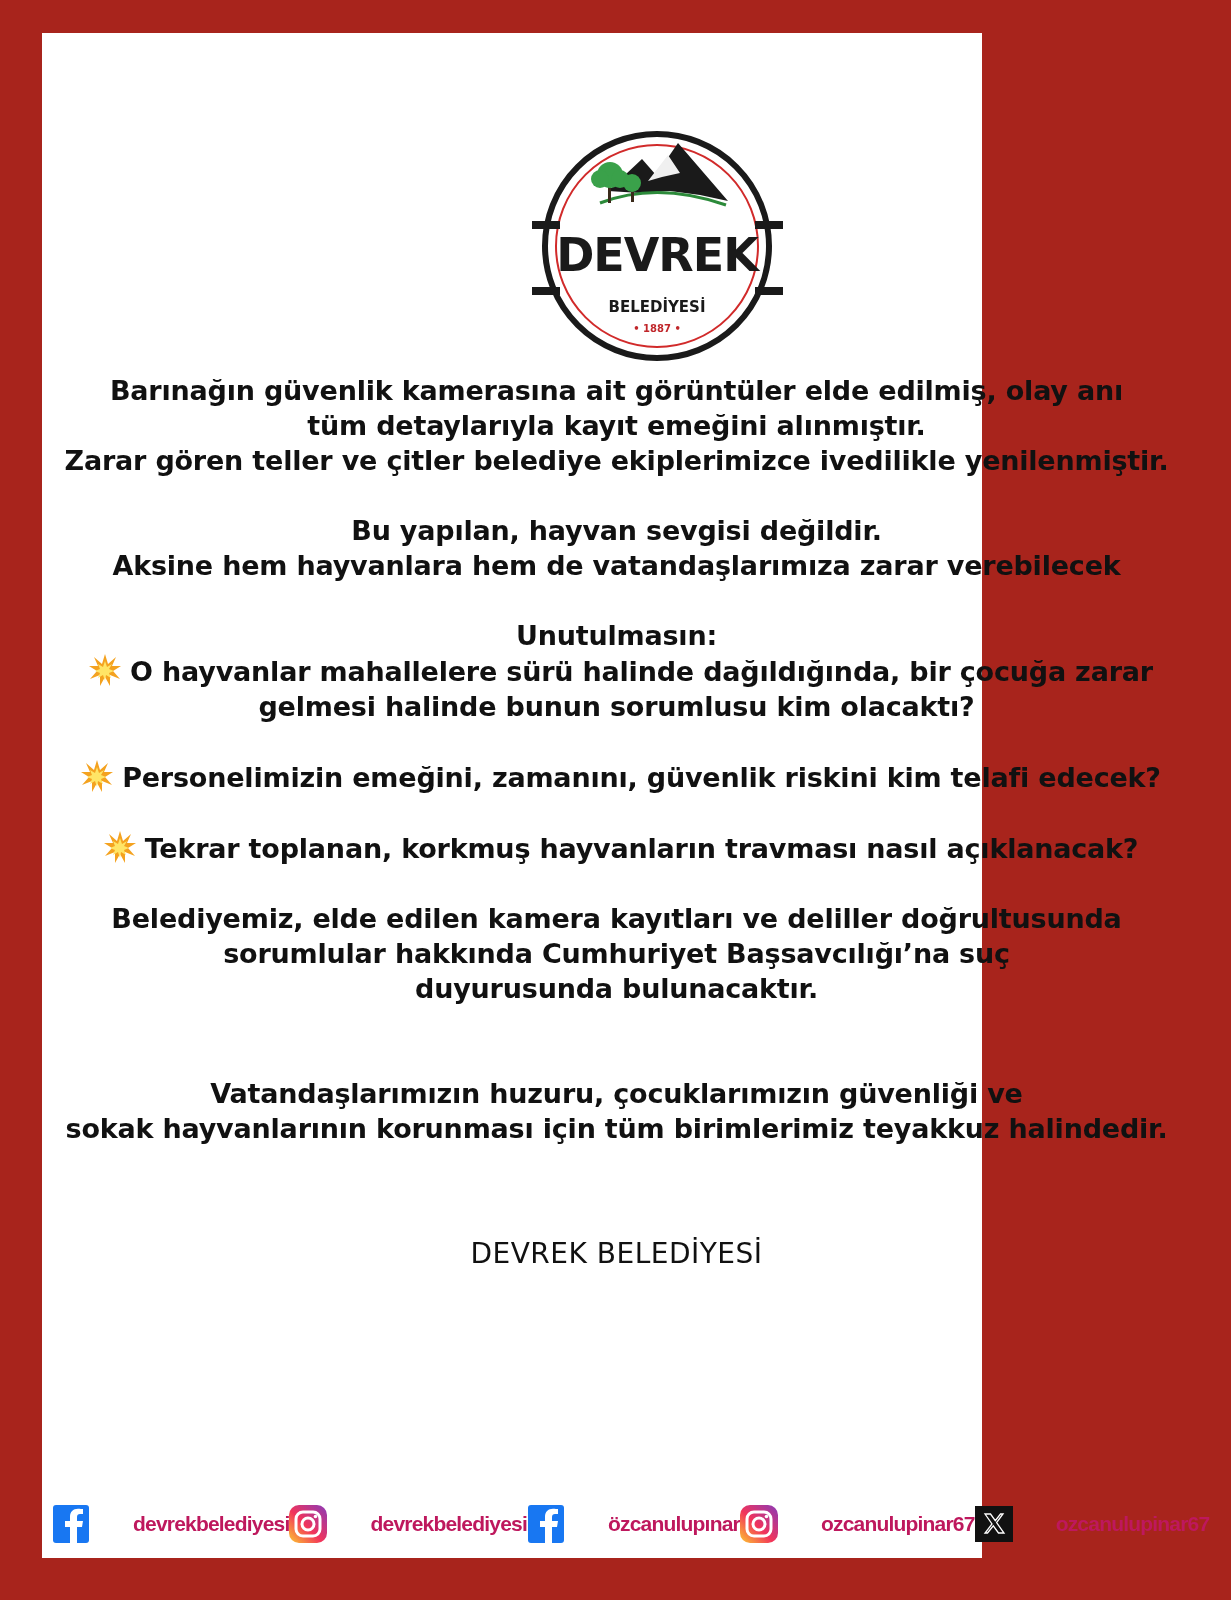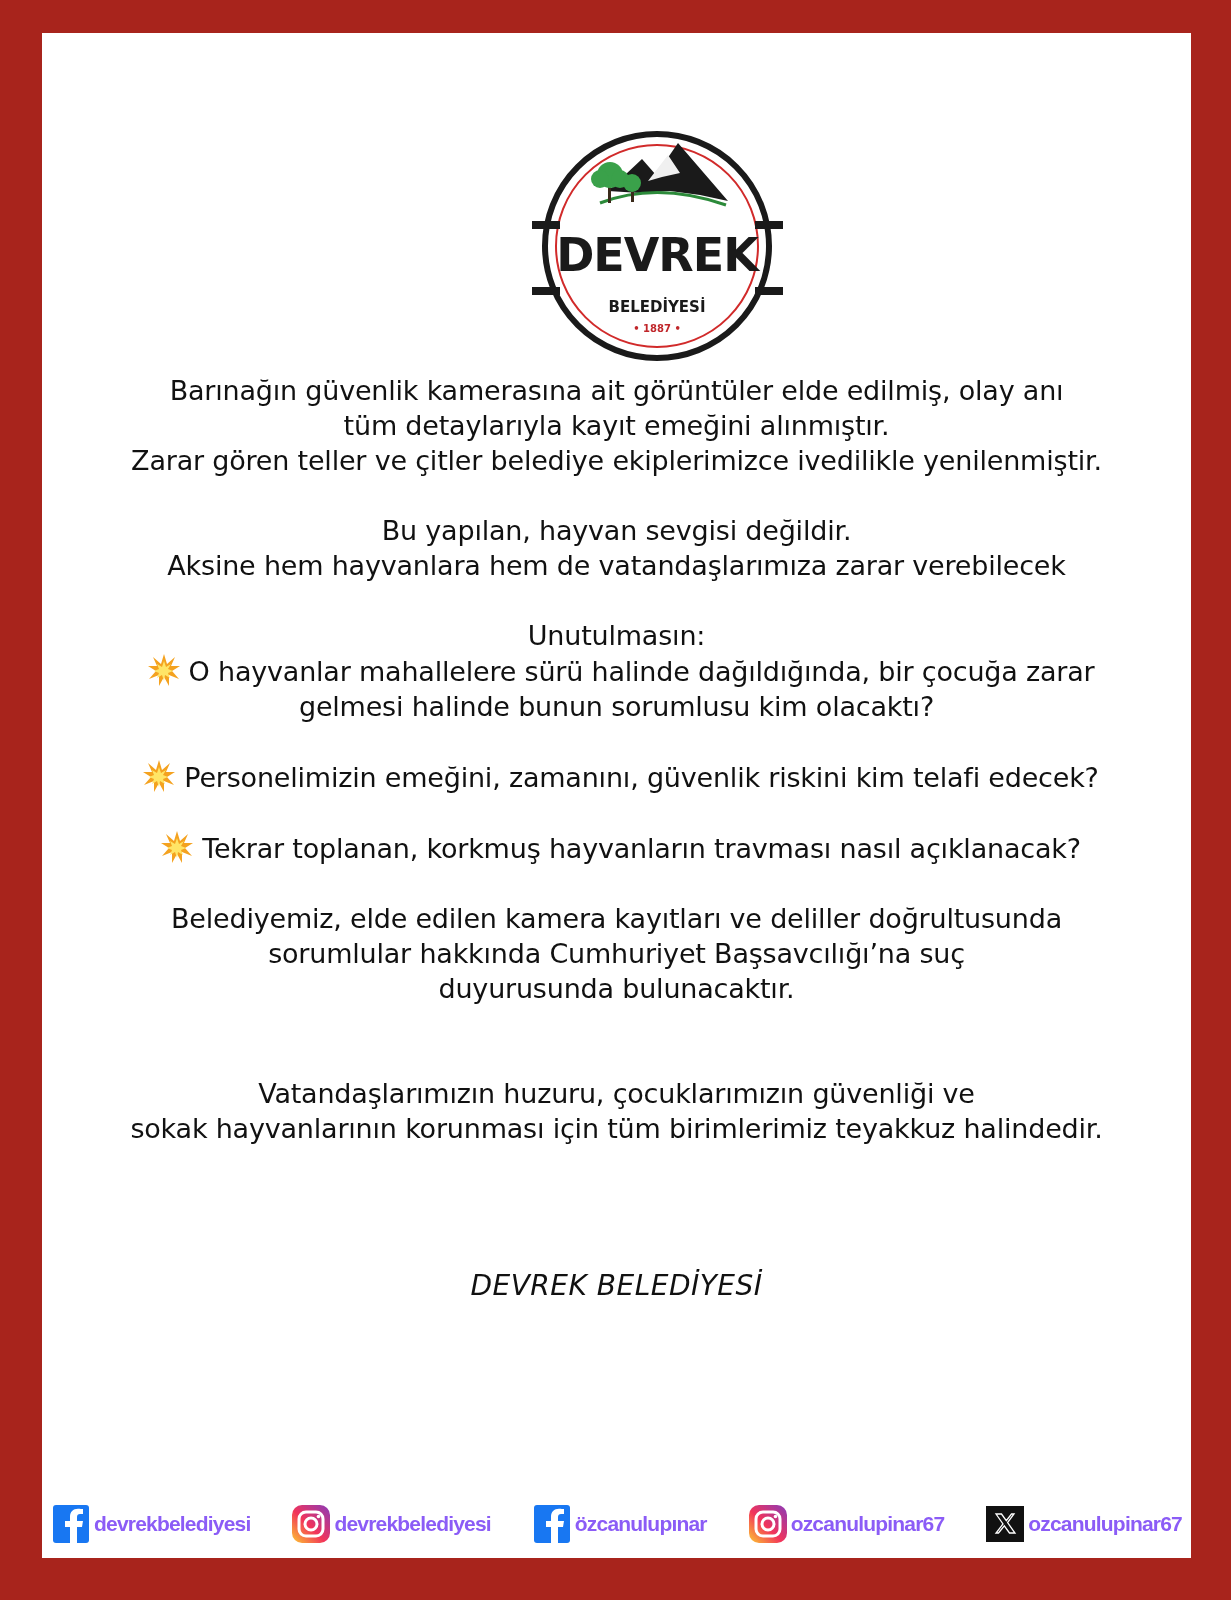--- a/index.html
+++ b/index.html
@@ -5,62 +5,61 @@
     html, body { margin: 0; padding: 0; }
     body {
       width: 1231px; height: 1600px;
       background: #a8241c;
       position: relative; overflow: hidden;
       font-family: "DejaVu Sans", sans-serif;
     }
     .panel {
       position: absolute;
       left: 42px; top: 33px;
-      width: 1149px; height: 1525px;
+      width: 940px; height: 1525px;
       background: #ffffff;
     }
     .logo {
       position: absolute;
       left: 488px; top: 96px;
       width: 255px; height: 234px;
     }
     .content {
       position: absolute;
       left: 0; top: 340px; width: 1149px;
       text-align: center;
       color: #111111;
     }
     .para {
       font-size: 27px;
       line-height: 35px;
       letter-spacing: -0.2px;
       font-family: "DejaVu Sans", sans-serif;
-      font-weight: normal;
+      font-weight: bold;
       margin: 0;
       white-space: nowrap;
     }
     .para .line { display: block; }
     .bullet-line { display: block; padding-left: 8px; }
     .burst {
       display: inline-block;
       width: 34px; height: 34px;
       vertical-align: -6px;
       margin-right: 8px;
     }
     .gap { height: 35px; }
     .signature {
       position: absolute;
       left: 0; width: 1149px;
-      top: 1236px;
+      top: 1204px;
       text-align: center;
       font-size: 28px;
       letter-spacing: 0.5px;
       color: #111;
       font-family: "DejaVu Sans", sans-serif;
-      font-style: italic;
     }
     .social {
       position: absolute;
       left: 10px; top: 1472px;
       width: 1130px;
       display: flex;
       align-items: center;
       justify-content: space-between;
     }
     .social-item {
@@ -70,21 +69,22 @@
     .social-item .ico {
       width: 38px; height: 38px;
       margin-right: 4px;
       display: flex; align-items: center; justify-content: center;
     }
     .social-item .handle {
       font-family: "Liberation Sans", sans-serif;
       font-weight: bold;
       font-size: 21px;
       letter-spacing: -0.8px;
-      color: #8b5cf6;
+      color: #be185d;
+      margin-left: 39px;
     }
   </style>
 </head>
 <body>
 
 <div class="panel">
 
   <svg class="logo" viewBox="0 0 255 234">
 
     <circle cx="127" cy="117" r="112" fill="#fff" stroke="#1a1a1a" stroke-width="6"></circle>

